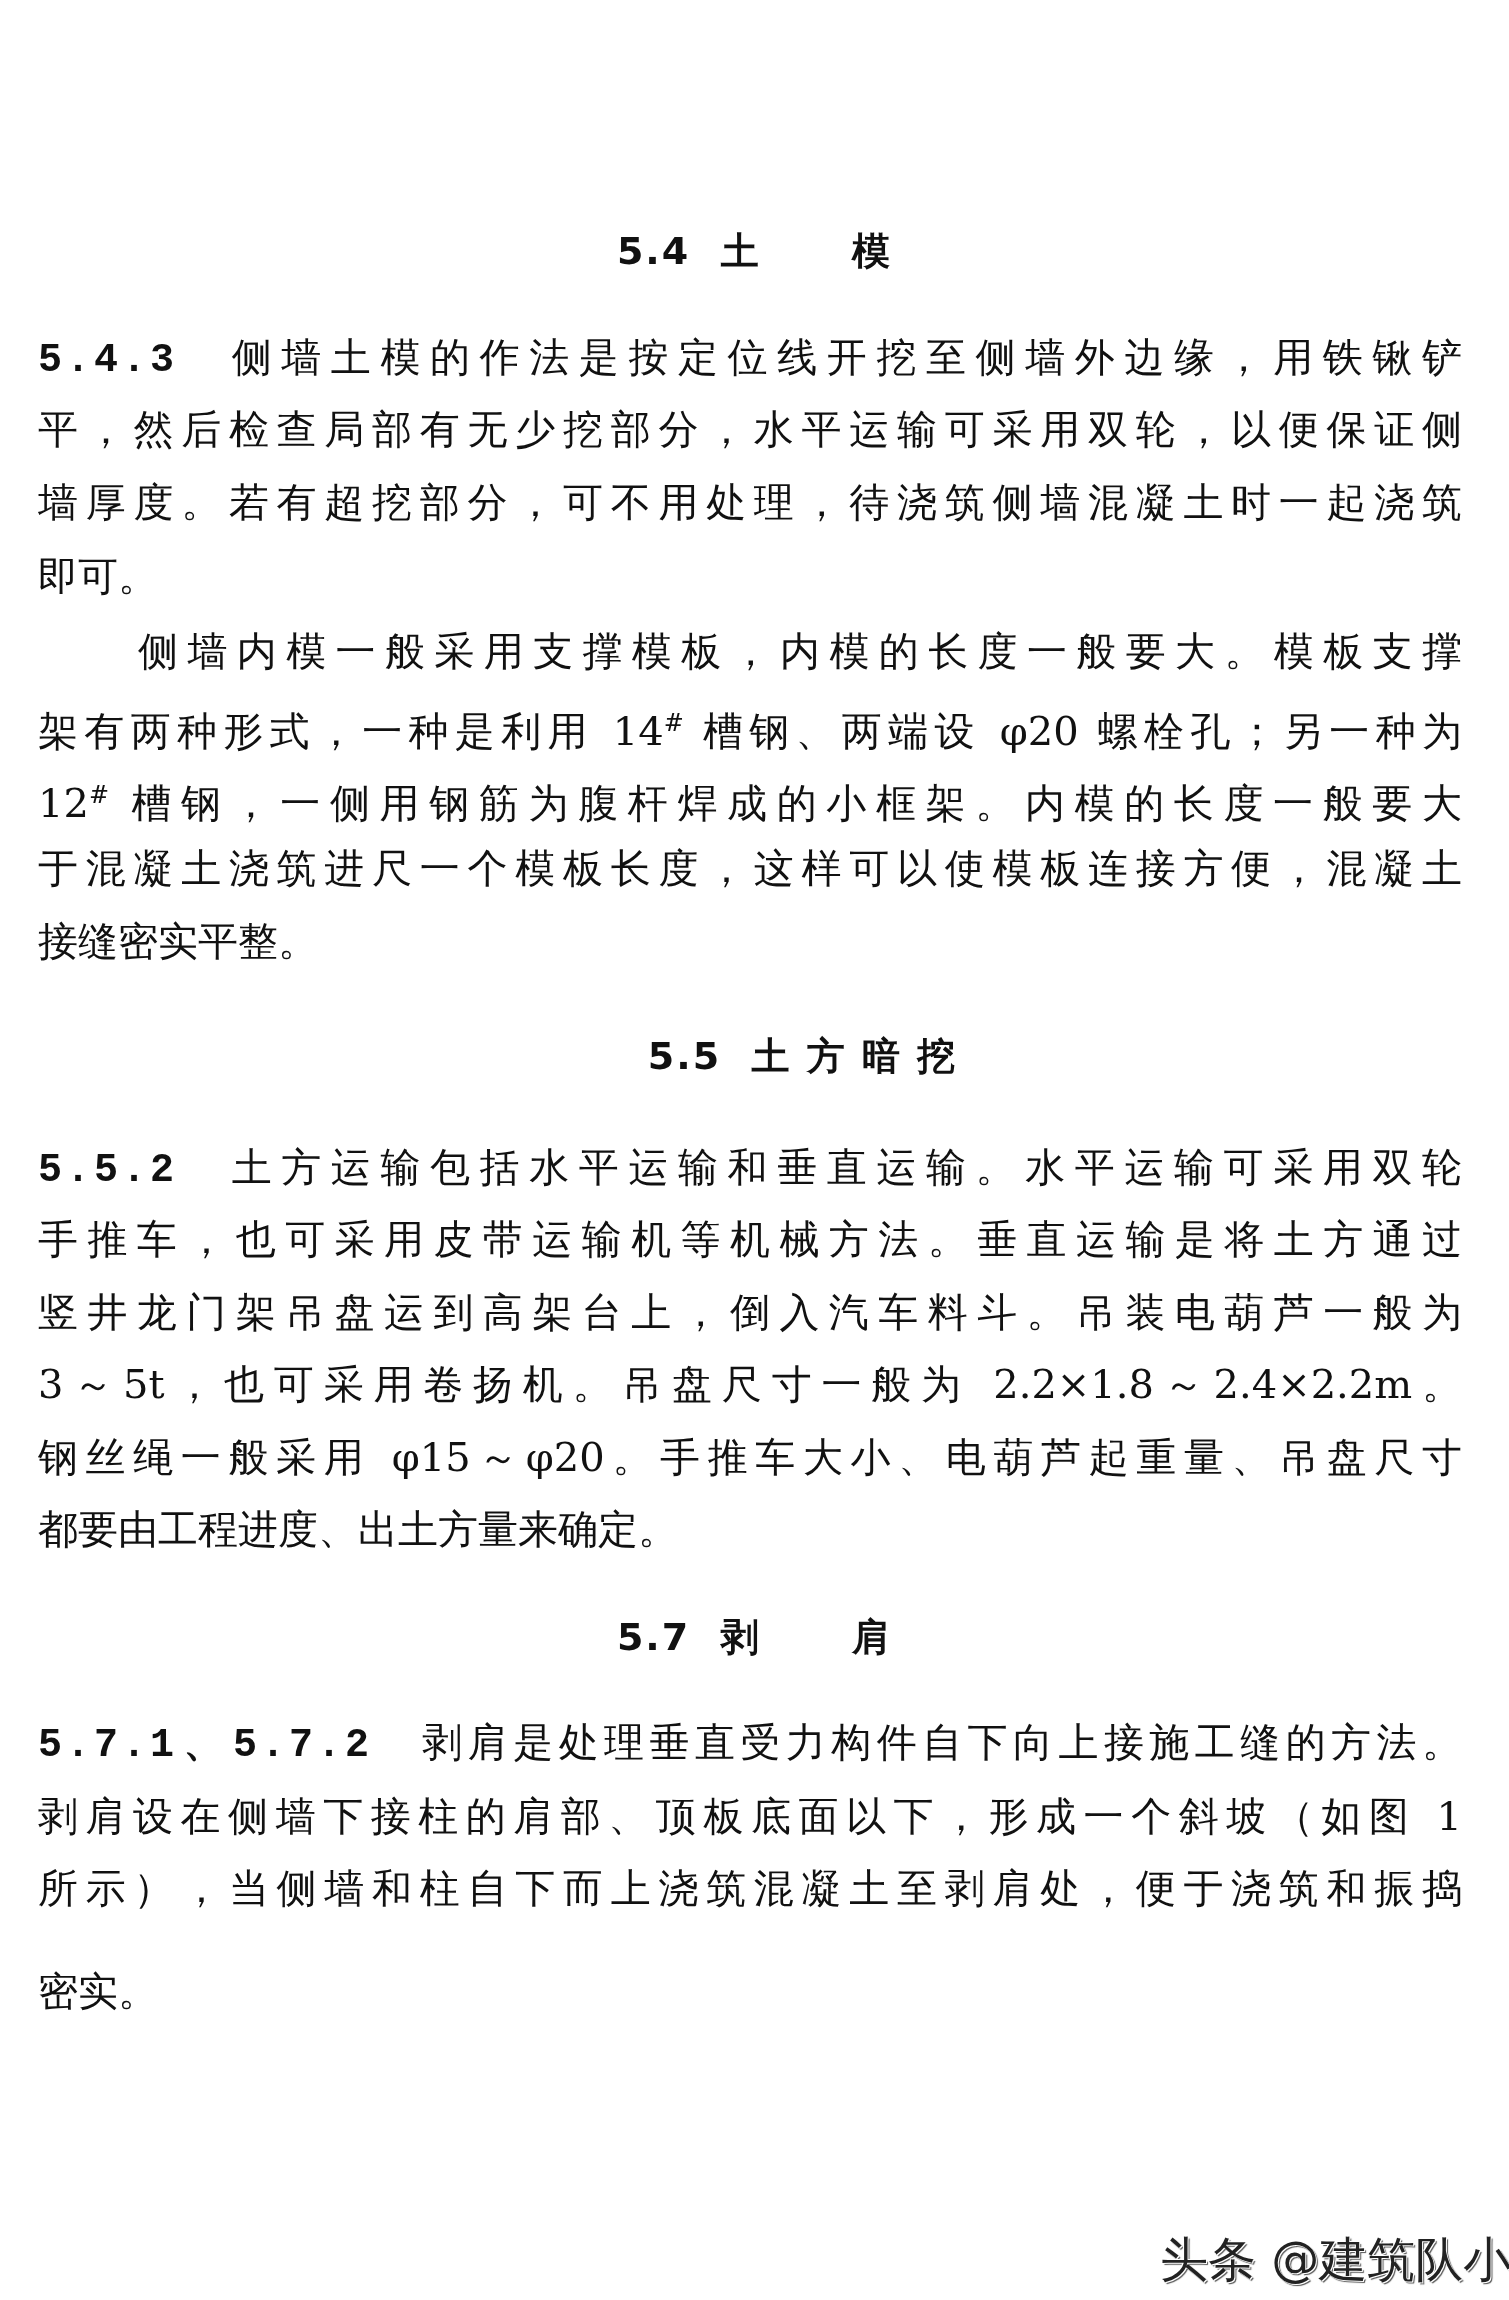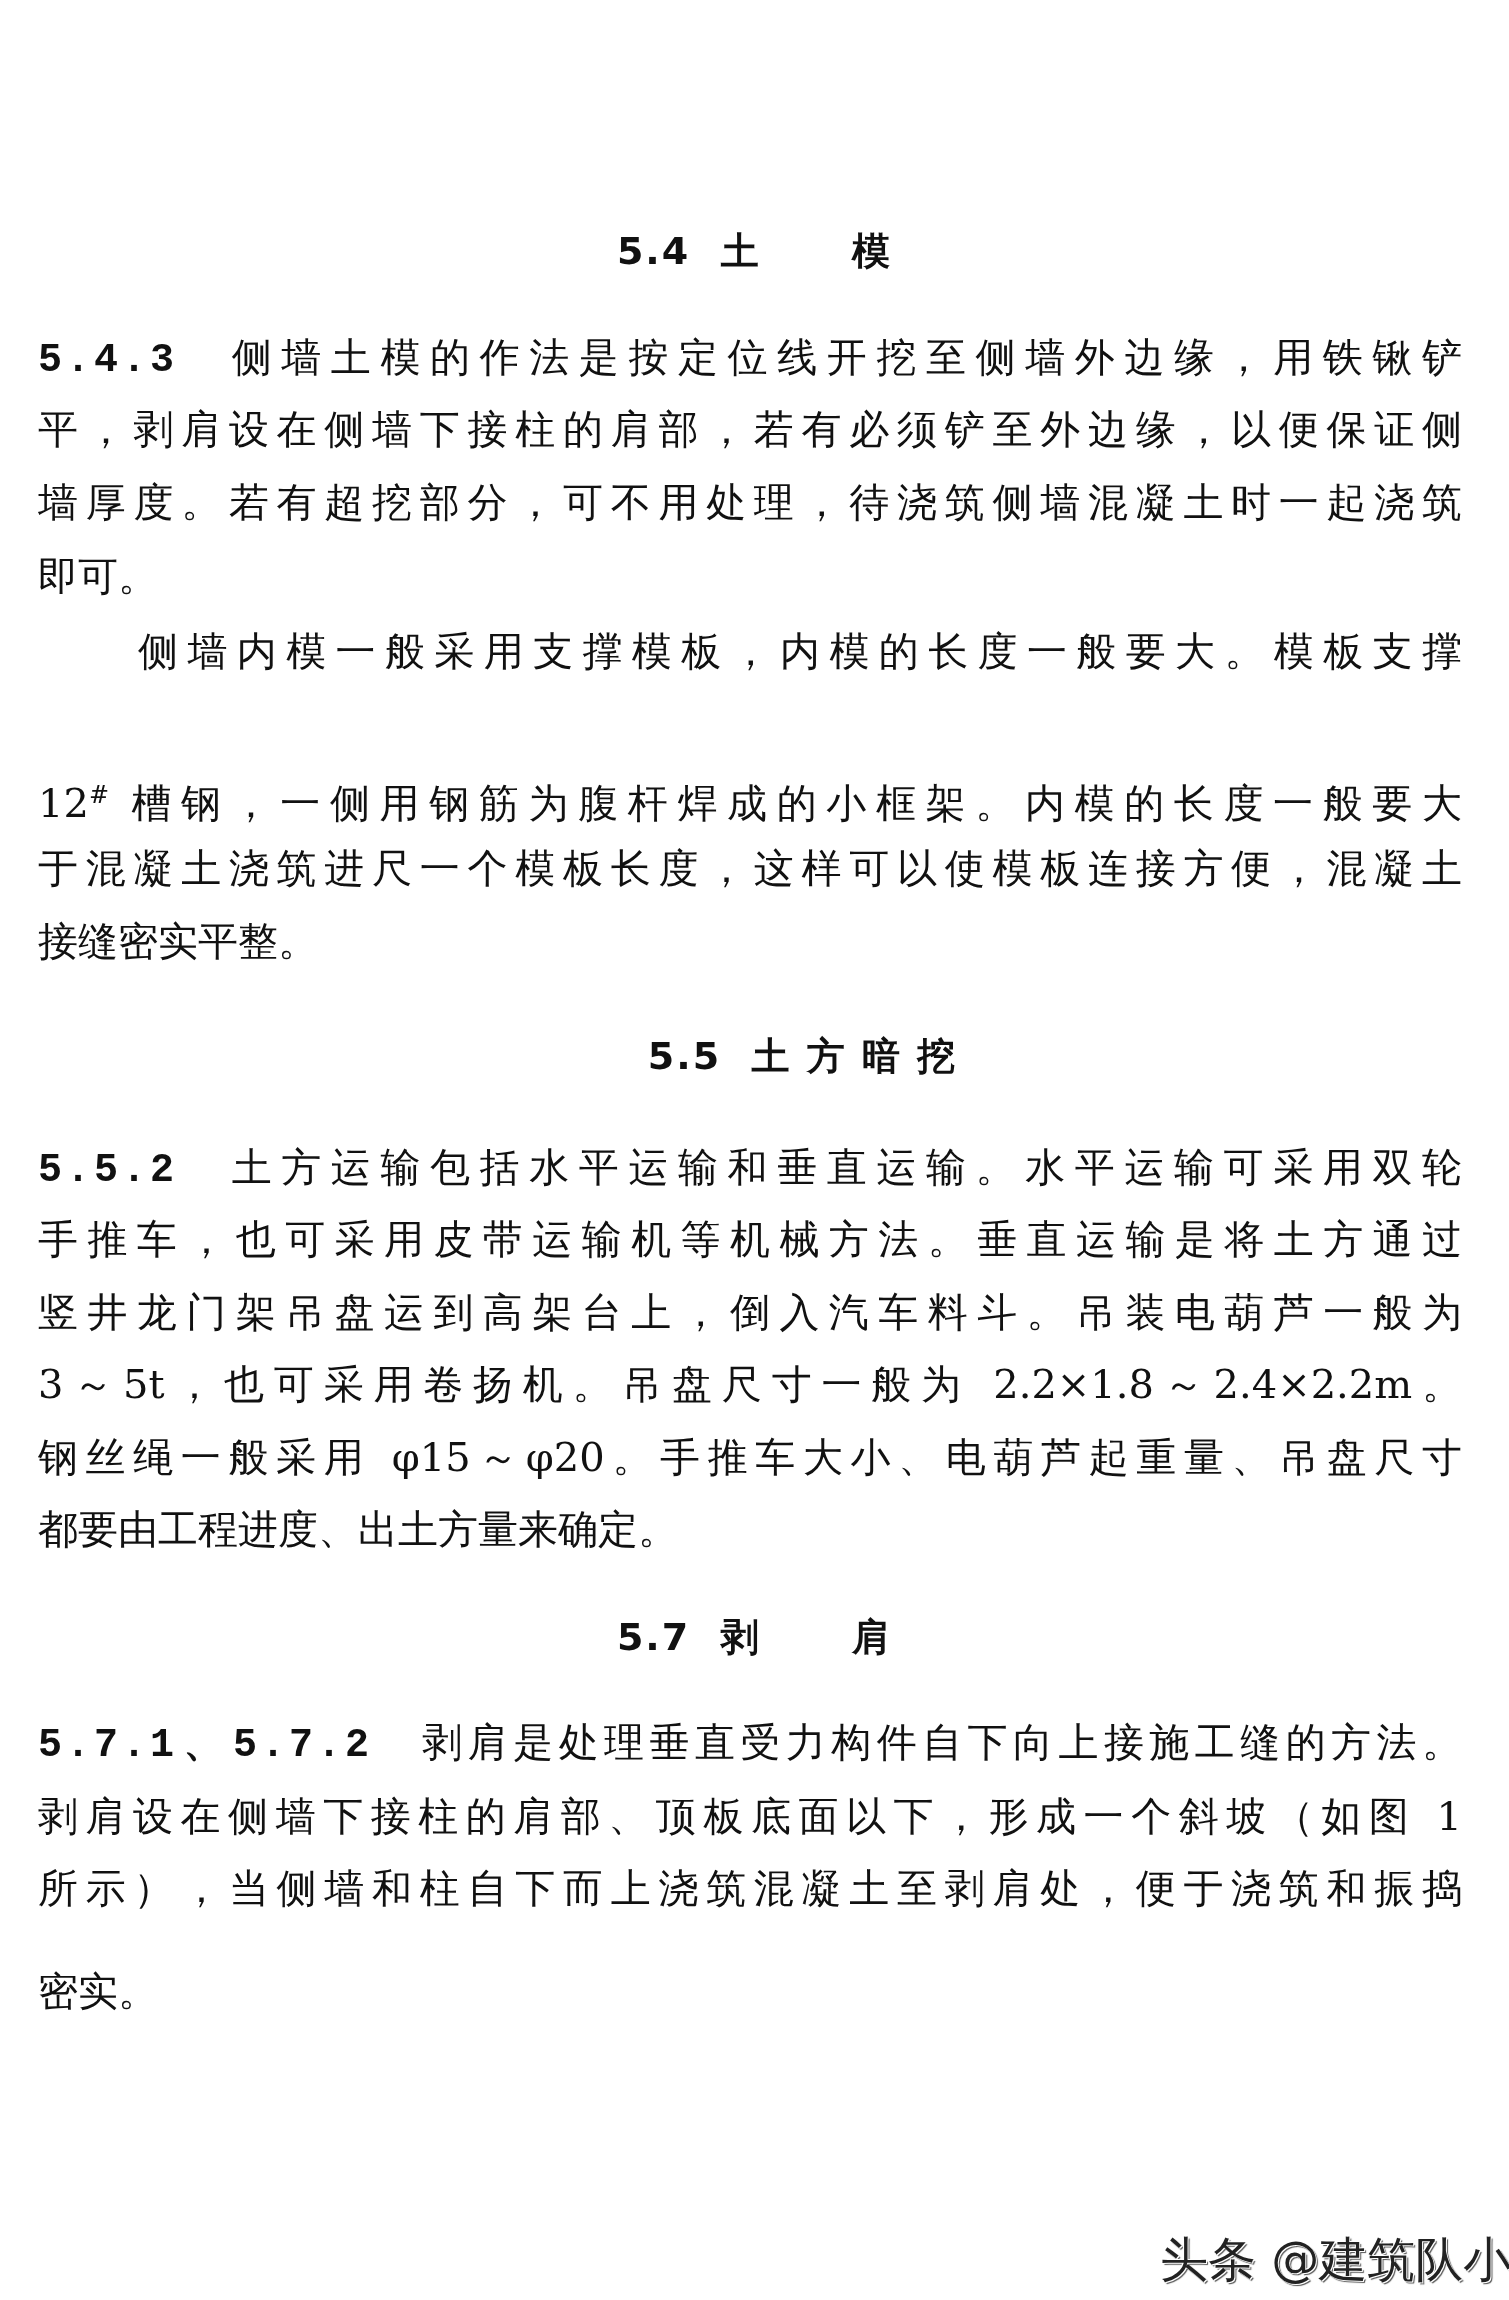--- a/index.html
+++ b/index.html
@@ -74,25 +74,26 @@
   }
 </style>
 </head>
 <body>
 
 <div class="page">
 
   <div class="heading" style="top:222px;">5.4  土      模</div>
 
   <div class="line" style="top:326px;"><span class="clause-num">5.4.3</span><span>侧墙土模的作法是按定位线开挖至侧墙外边缘，用铁锹铲</span></div>
-  <div class="line" style="top:398px;">平，剥肩设在侧墙下接柱的肩部，若有必须铲至外边缘，以便保证侧</div>
+  <div class="line" style="top:398px;">平，然后检查局部有无少挖部分，水平运输可采用双轮，以便保证侧</div>
   <div class="line" style="top:471px;">墙厚度。若有超挖部分，可不用处理，待浇筑侧墙混凝土时一起浇筑</div>
   <div class="line last" style="top:545px;">即可。</div>
 
   <div class="line indent" style="top:620px;">侧墙内模一般采用支撑模板，内模的长度一般要大。模板支撑</div>
+  <div class="line" style="top:692px;"><span>架有两种形式，一种是利用 14</span><span class="sup">#</span> <span>槽钢、两端设 φ20 螺栓孔；另一种为</span></div>
   <div class="line" style="top:764px;"><span>12</span><span class="sup">#</span> <span>槽钢，一侧用钢筋为腹杆焊成的小框架。内模的长度一般要大</span></div>
   <div class="line" style="top:837px;">于混凝土浇筑进尺一个模板长度，这样可以使模板连接方便，混凝土</div>
   <div class="line last" style="top:910px;">接缝密实平整。</div>
 
   <div class="heading" style="top:1027px;margin-left:48px;">5.5  土 方 暗 挖</div>
 
   <div class="line" style="top:1136px;"><span class="clause-num">5.5.2</span><span>土方运输包括水平运输和垂直运输。水平运输可采用双轮</span></div>
   <div class="line" style="top:1208px;">手推车，也可采用皮带运输机等机械方法。垂直运输是将土方通过</div>
   <div class="line" style="top:1281px;">竖井龙门架吊盘运到高架台上，倒入汽车料斗。吊装电葫芦一般为</div>
   <div class="line" style="top:1353px;">3～5t，也可采用卷扬机。吊盘尺寸一般为 2.2×1.8～2.4×2.2m。</div>

